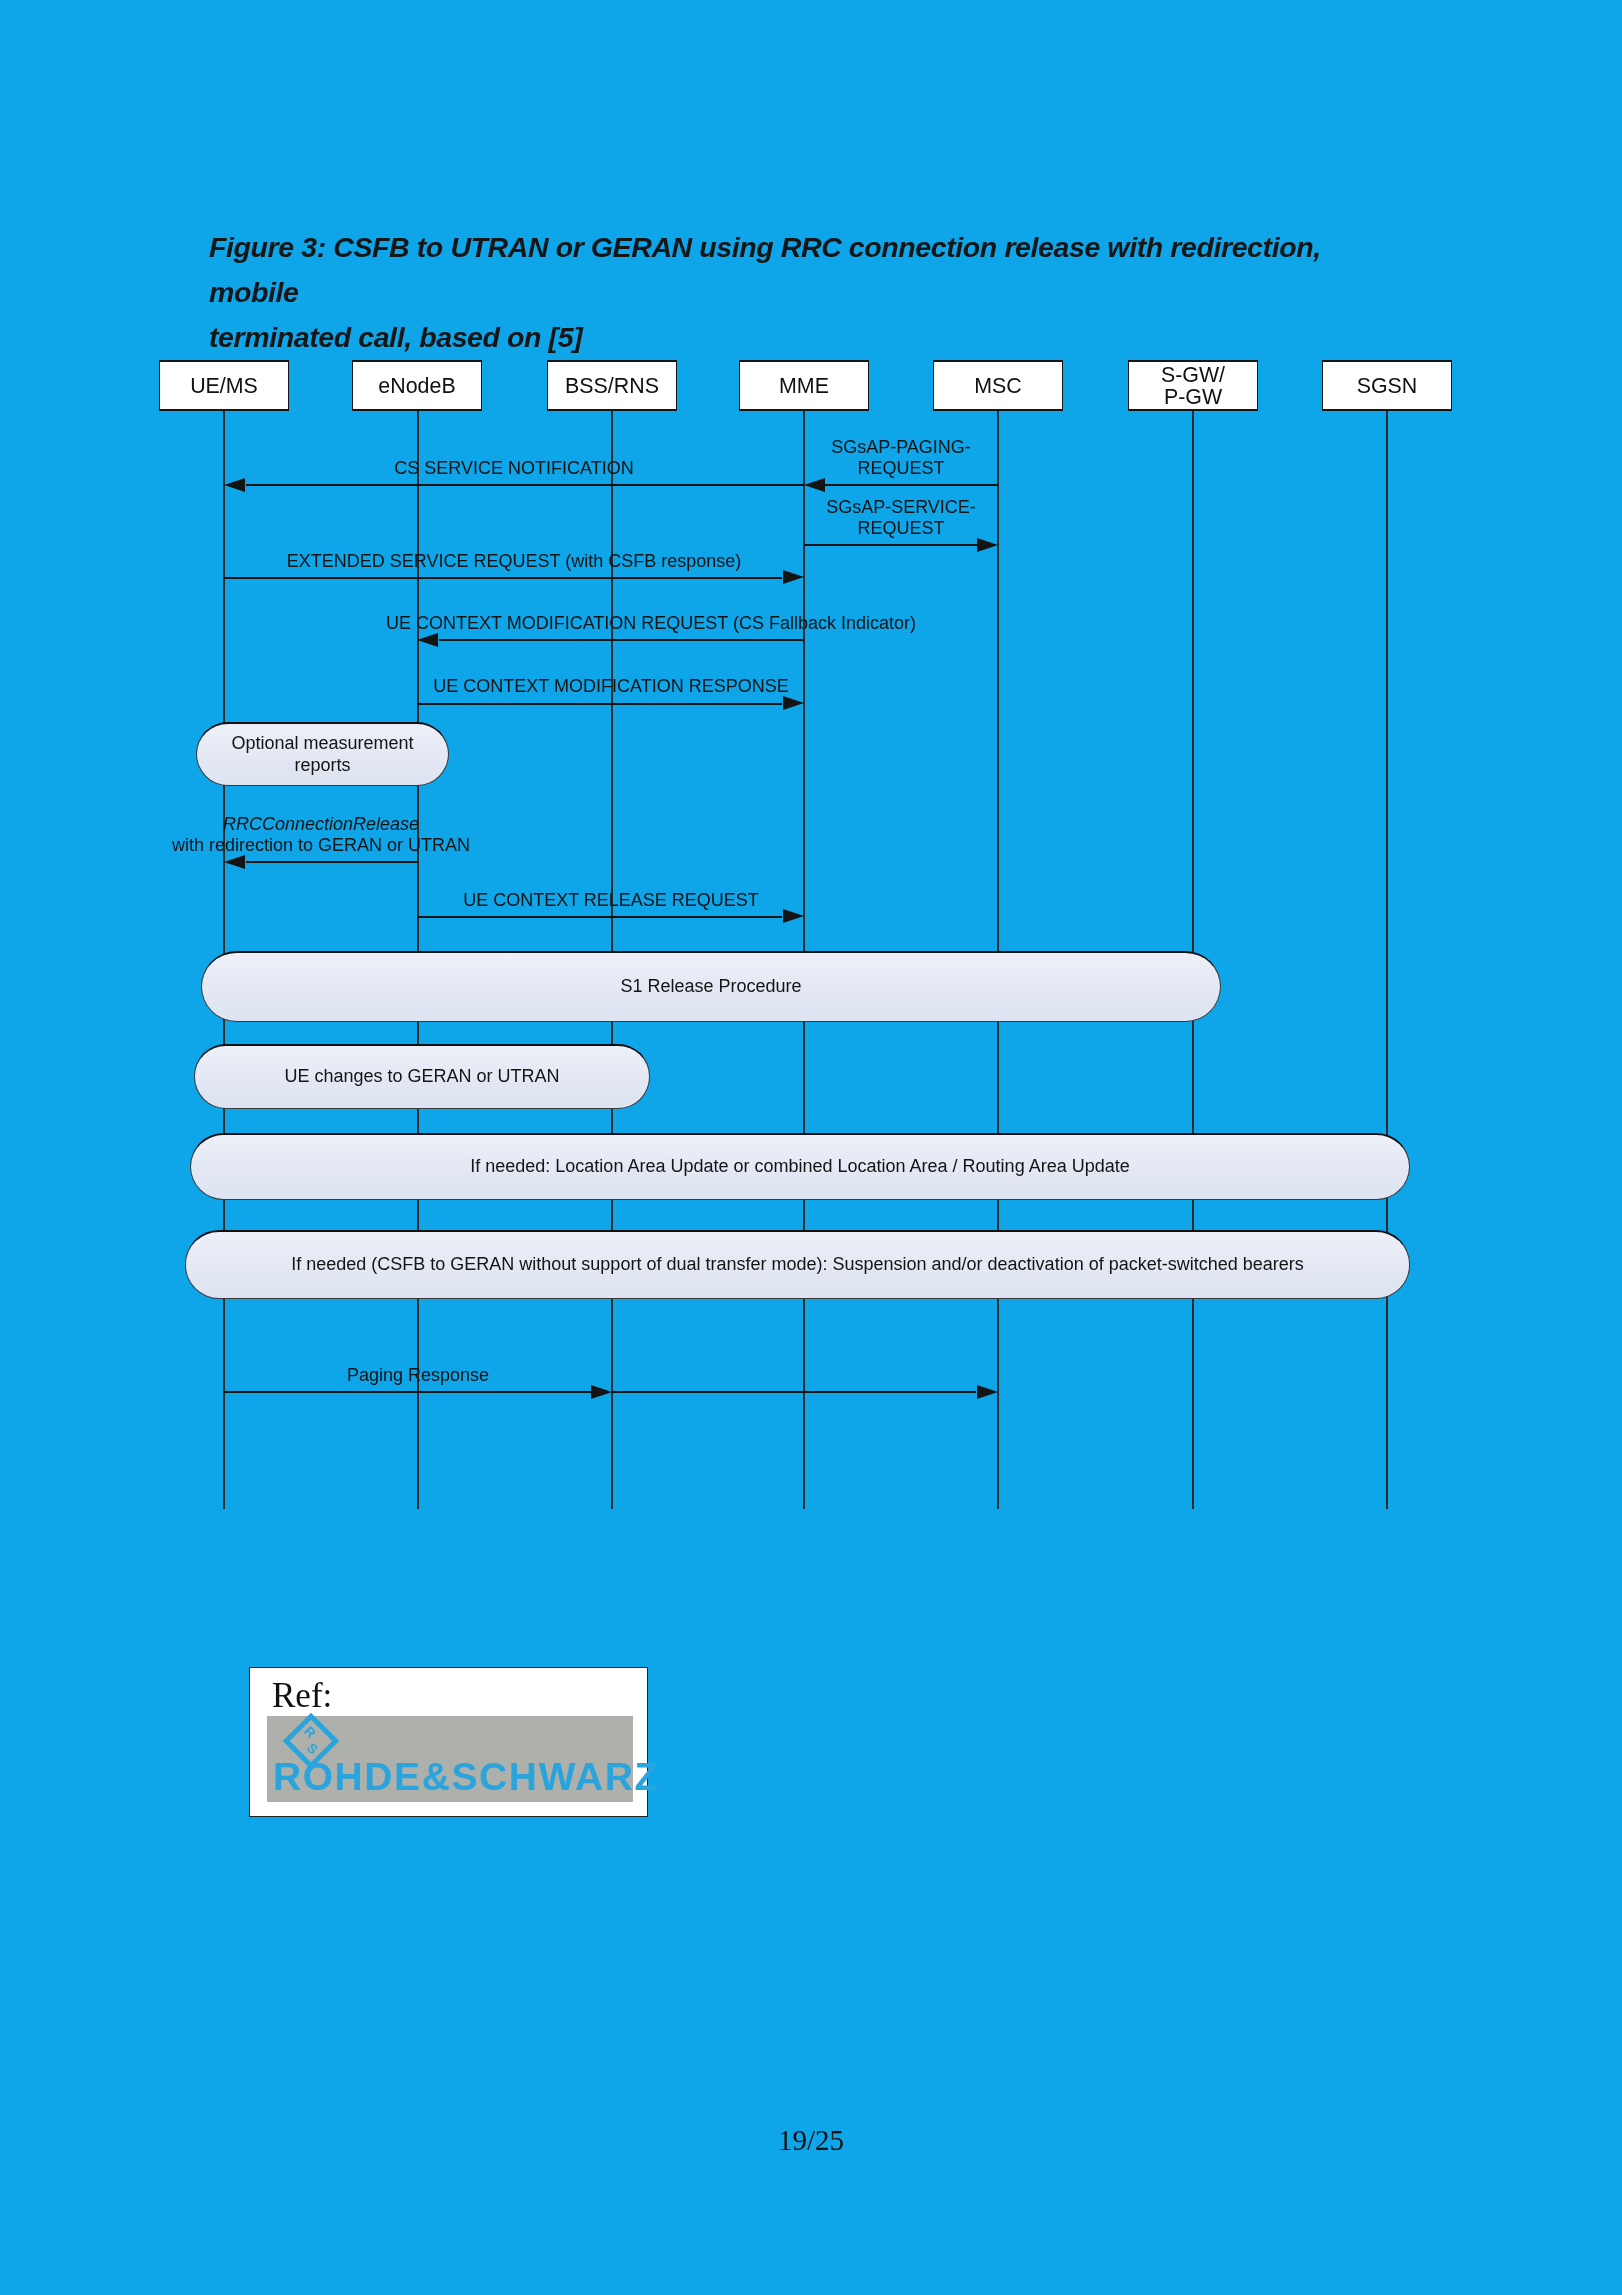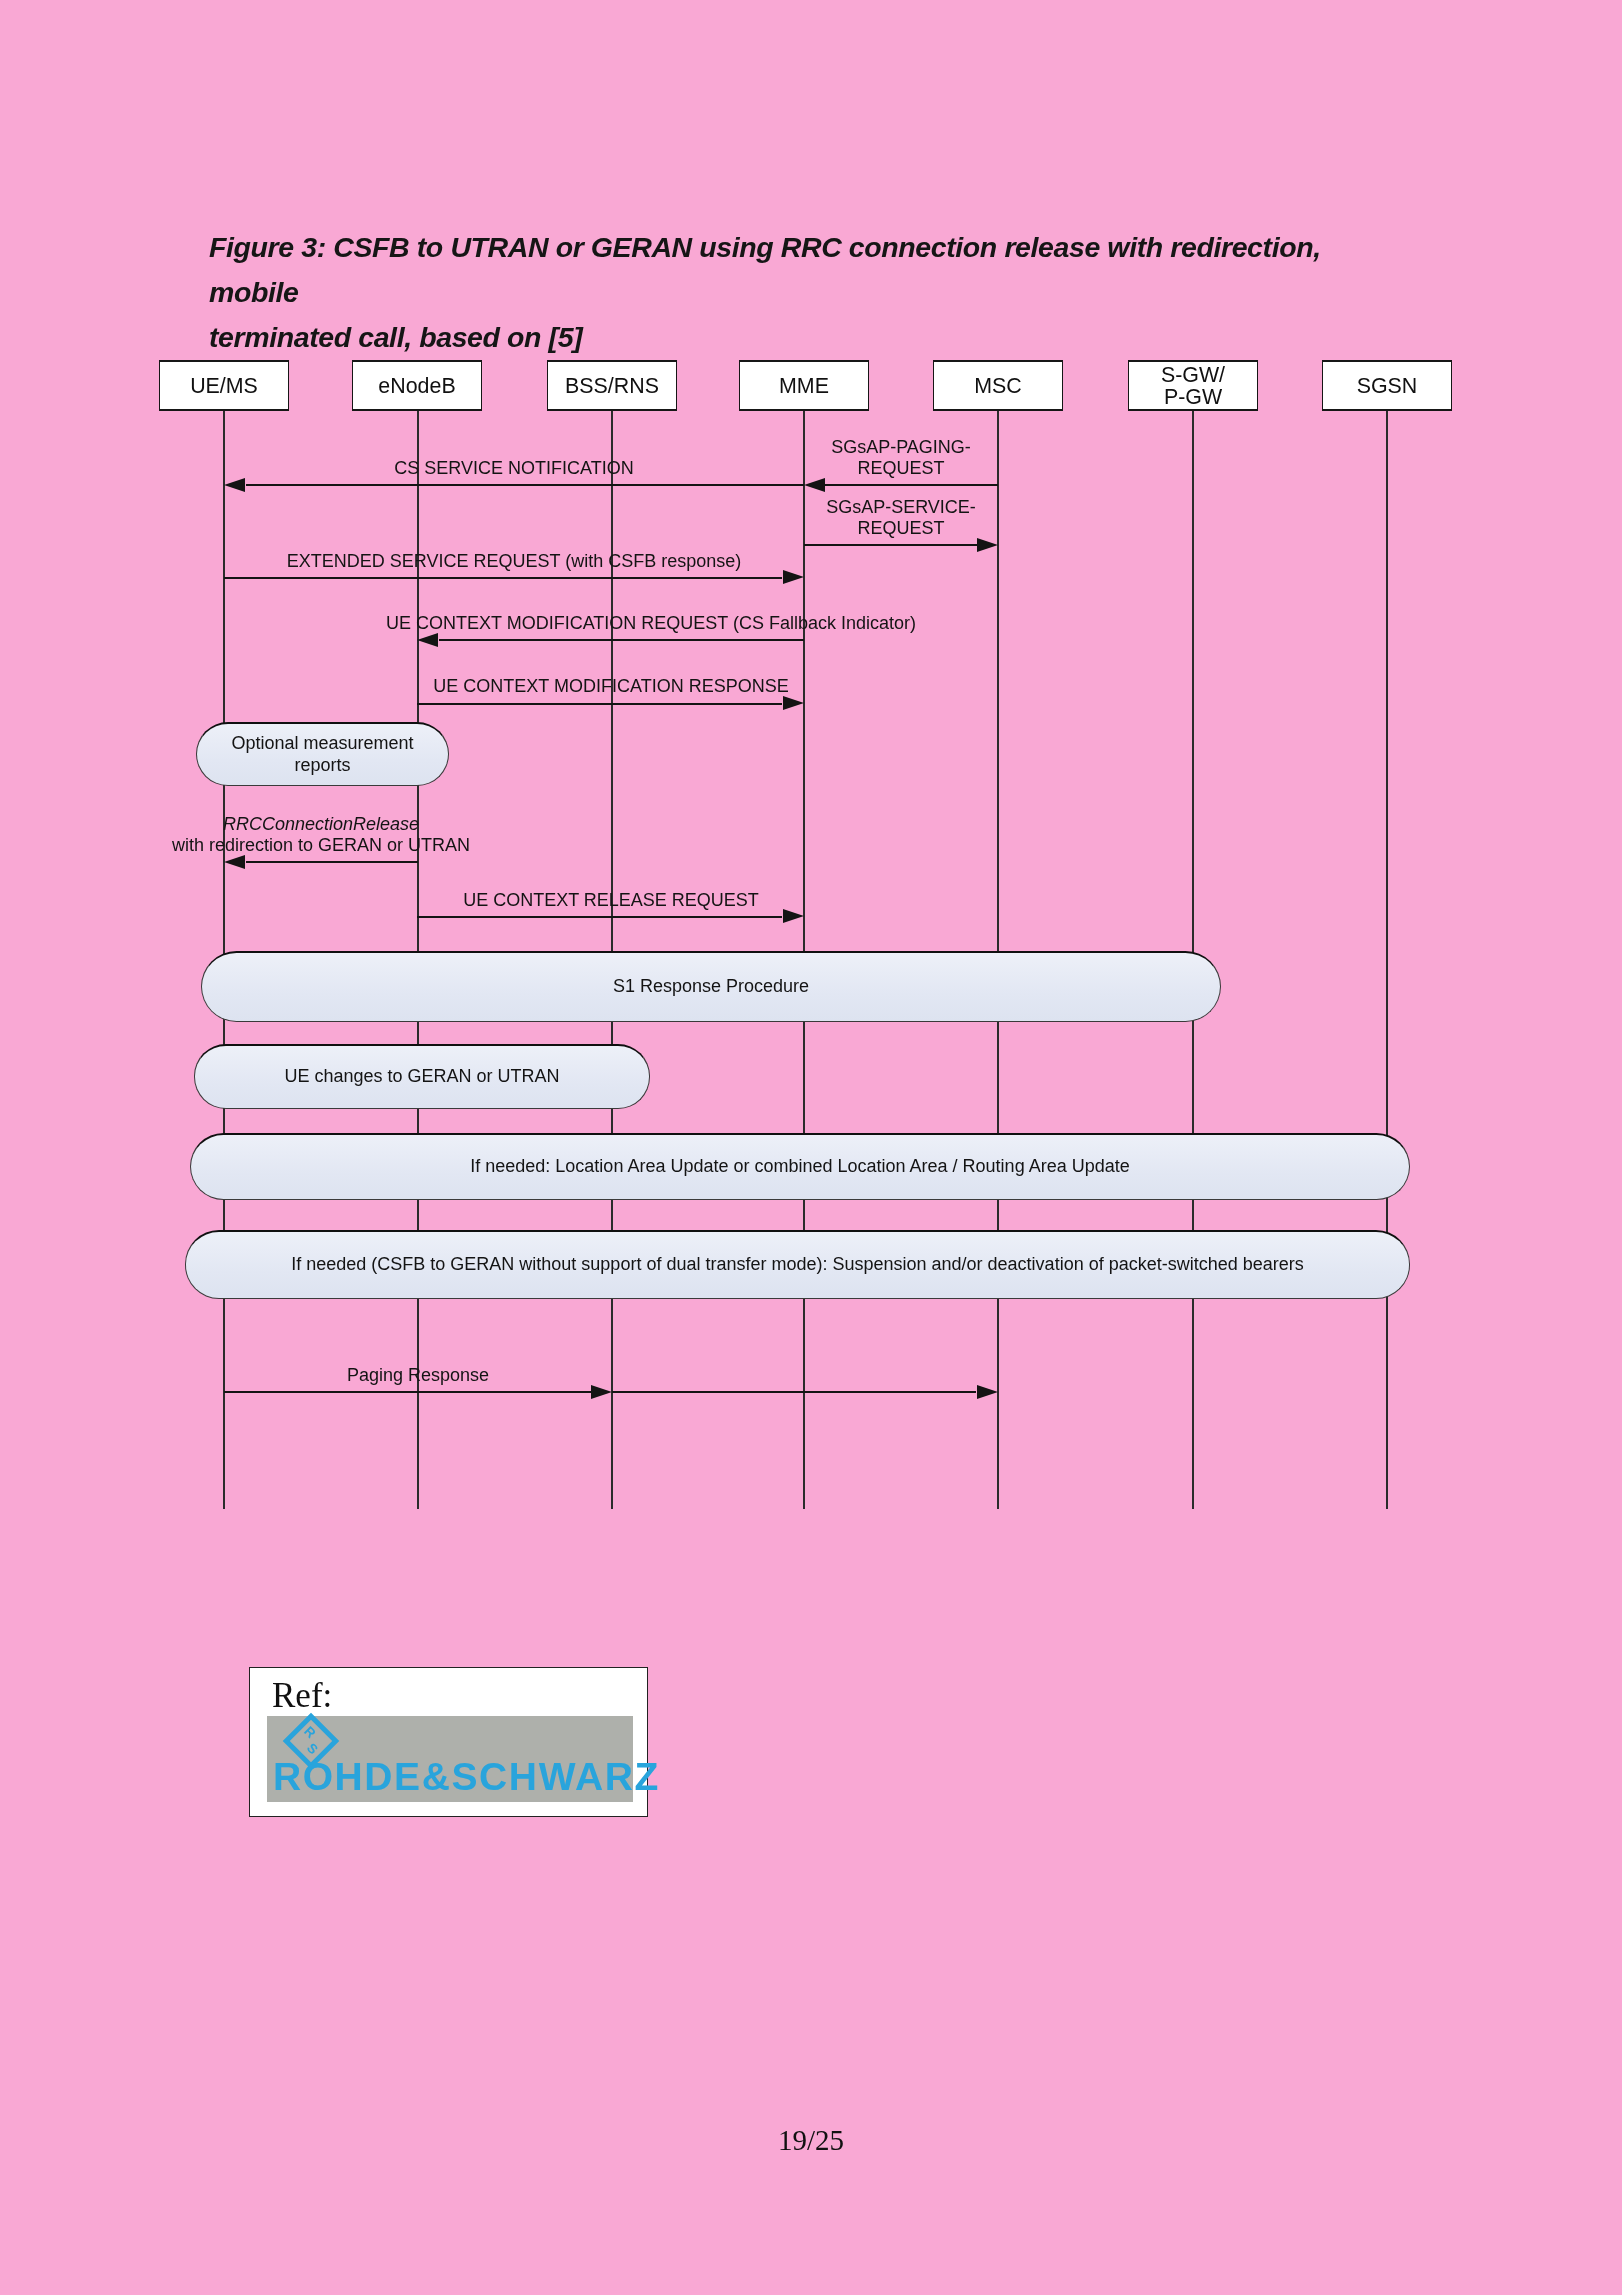--- a/index.html
+++ b/index.html
@@ -1,16 +1,16 @@
 <!DOCTYPE html>
 <html style="--logo-blue: #29a4dc; --logo-gray: #aeb0ab;font-size:12.7px"><head>
 <meta charset="utf-8">
 <style>
   html,body{margin:0;padding:0;background:#ffffff;}
-  .page{position:relative;width:1622px;height:2295px;background:#f9a8d4;
+  .page{position:relative;width:1622px;height:2295px;background:#0ea5e9;
         font-family:"Liberation Sans",sans-serif;overflow:hidden;color:#111;}
 
   
   .fig-title{position:absolute;left:209px;top:225px;width:1204px;
              font-size:28.5px;line-height:45px;font-weight:bold;font-style:italic;
              letter-spacing:-0.4px;color:#161616;}
 
   
   #diagram{position:absolute;left:0;top:0;width:1622px;height:2295px;}
 
@@ -104,21 +104,21 @@
       <div class="msg-line" style="left: 417px; width: 365px; top: 916px;"></div>
       <div class="arrow r" style="left: 783px; top: 909px;"></div>
       <div class="msg-label" style="left: 611px; top: 890px;"><span>UE CONTEXT RELEASE REQUEST</span></div>
       <div class="msg-line" style="left: 224px; width: 367px; top: 1391px;"></div>
       <div class="arrow r" style="left: 591px; top: 1385px;"></div>
       <div class="msg-label" style="left: 418px; top: 1365px;"><span>Paging Response</span></div>
       <div class="msg-line" style="left: 612px; width: 364px; top: 1391px;"></div>
       <div class="arrow r" style="left: 977px; top: 1385px;"></div>
       <div class="note" style="left: 196px; top: 722px; width: 253px; height: 64px; border-radius: 32px;">Optional measurement
 reports</div>
-      <div class="note" style="left: 201px; top: 951px; width: 1020px; height: 71px; border-radius: 36px;">S1 Response Procedure</div>
+      <div class="note" style="left: 201px; top: 951px; width: 1020px; height: 71px; border-radius: 36px;">S1 Release Procedure</div>
       <div class="note" style="left: 194px; top: 1044px; width: 456px; height: 65px; border-radius: 32px;">UE changes to GERAN or UTRAN</div>
       <div class="note" style="left: 190px; top: 1133px; width: 1220px; height: 67px; border-radius: 34px;">If needed: Location Area Update or combined Location Area / Routing Area Update</div>
       <div class="note" style="left: 185px; top: 1230px; width: 1225px; height: 69px; border-radius: 34px;">If needed (CSFB to GERAN without support of dual transfer mode): Suspension and/or deactivation of packet-switched bearers</div>
       <div class="actor-box" style="left: 159px; top: 360px;">UE/MS</div>
       <div class="actor-box" style="left: 352px; top: 360px;">eNodeB</div>
       <div class="actor-box" style="left: 547px; top: 360px;">BSS/RNS</div>
       <div class="actor-box" style="left: 739px; top: 360px;">MME</div>
       <div class="actor-box" style="left: 933px; top: 360px;">MSC</div>
       <div class="actor-box" style="left: 1128px; top: 360px;">S-GW/
 P-GW</div>

